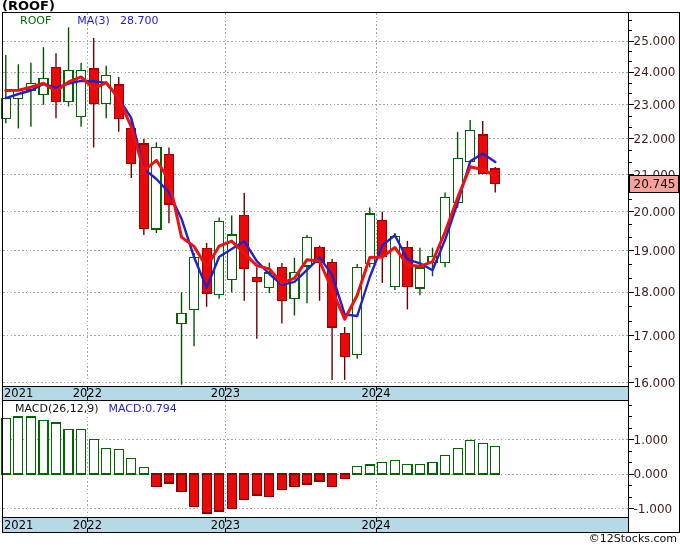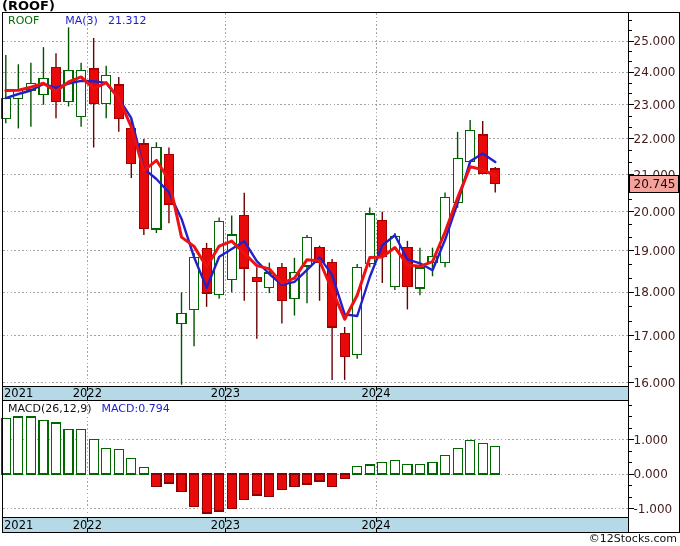--- a/index.html
+++ b/index.html
@@ -4,24 +4,24 @@
 <style>
   html,body{margin:0;padding:0;background:#fff;}
   body{width:680px;height:546px;position:relative;overflow:hidden;
        font-family:"DejaVu Sans","Liberation Sans",sans-serif;}
   #stage{position:absolute;left:0;top:0;width:680px;height:546px;}
   svg{position:absolute;left:0;top:0;}
   svg text{font-family:"DejaVu Sans","Liberation Sans",sans-serif;}
   .overlay{position:absolute;white-space:nowrap;}
   #title{left:2px;top:-2px;font-size:13px;font-weight:bold;color:#000;}
   #legend{left:8px;top:14px;font-size:11px;}
-  #legend .sym{color:#007000;margin-right:14px;}
+  #legend .sym{color:#007000;margin-right:14px;margin-left:12px;}
   #legend .ma{color:#2121CC;margin-right:10px;margin-left:12px;}
   #legend .maval{color:#2121CC;}
-  #macdhdr{left:8px;top:402px;font-size:11px;}
+  #macdhdr{left:15px;top:402px;font-size:11px;}
   #macdhdr .lbl{color:#111;margin-right:10px;}
   #macdhdr .val{color:#2121CC;}
   #copyright{right:3px;top:532px;font-size:11px;color:#111;}
 </style>
 </head>
 <body>
 
 <div id="stage">
   <svg id="plot" width="680" height="546" viewBox="0 0 680 546">
       <g>
@@ -349,21 +349,21 @@
         <line x1="628" y1="12" x2="628" y2="532" stroke="#000000" stroke-width="1" shape-rendering="crispEdges"></line>
         <line x1="2" y1="386" x2="628" y2="386" stroke="#000000" stroke-width="1" shape-rendering="crispEdges"></line>
         <line x1="2" y1="400.5" x2="628" y2="400.5" stroke="#000000" stroke-width="1" shape-rendering="crispEdges"></line>
         <line x1="2" y1="517" x2="628" y2="517" stroke="#000000" stroke-width="1" shape-rendering="crispEdges"></line>
       </g>
     </svg>
 
   <div id="title" class="overlay">(ROOF)</div>
 
   <div id="legend" class="overlay">
-    <span class="sym">ROOF</span><span class="ma">MA(3)</span><span class="maval">21.312</span>
+    <span class="sym">ROOF</span><span class="ma">MA(3)</span><span class="maval">28.700</span>
   </div>
 
   <div id="macdhdr" class="overlay">
     <span class="lbl">MACD(26,12,9)</span><span class="val">MACD:0.794</span>
   </div>
 
   <div id="copyright" class="overlay">©12Stocks.com</div>
 </div>
 
 </body></html>

